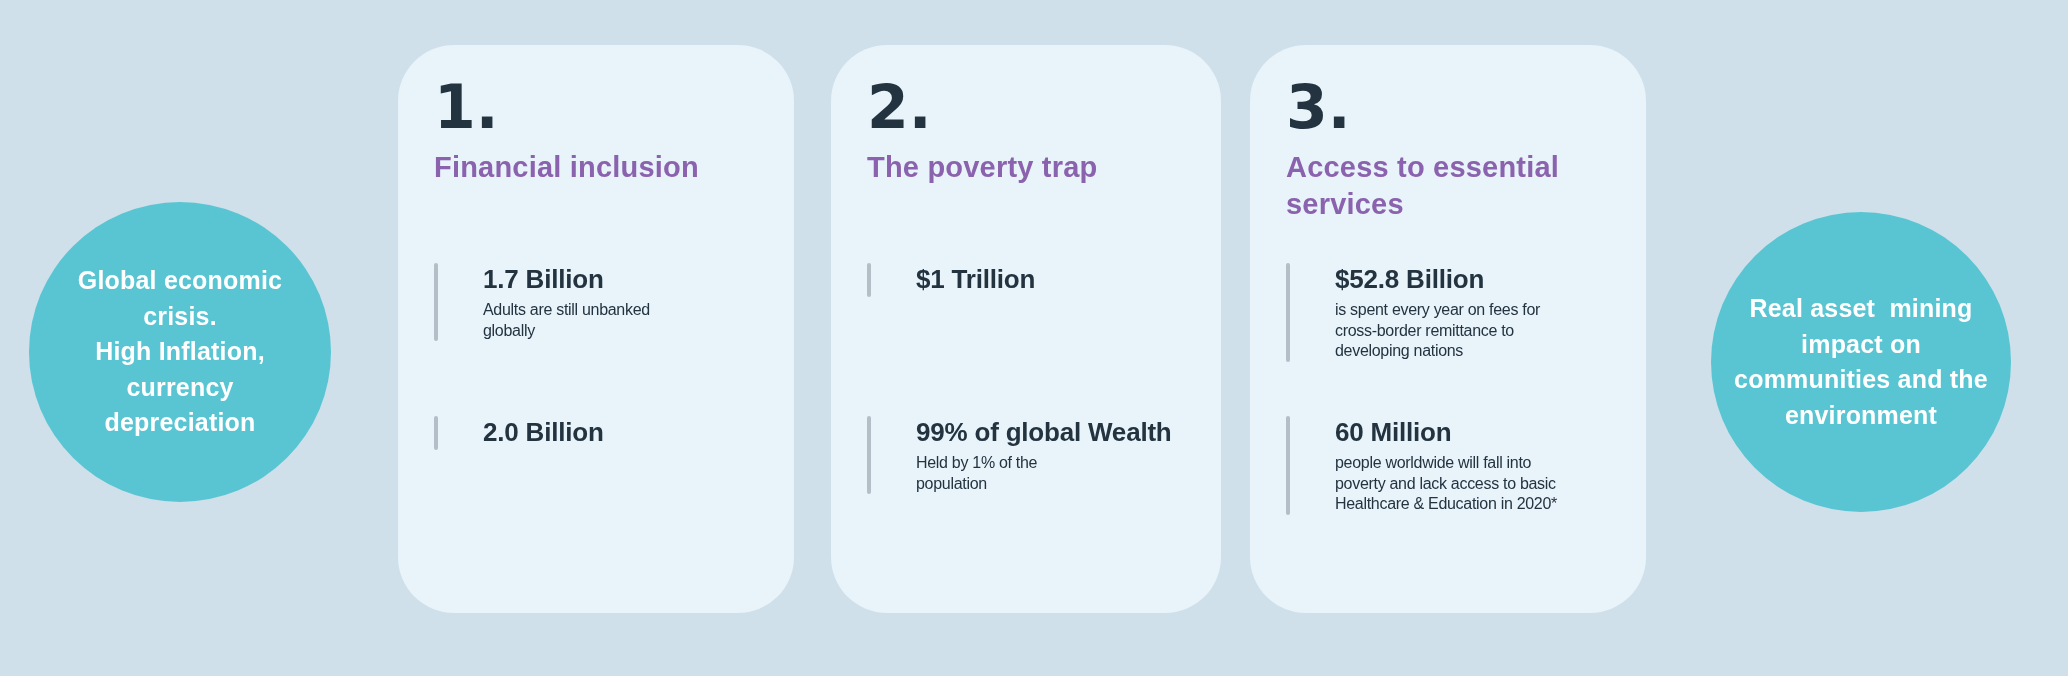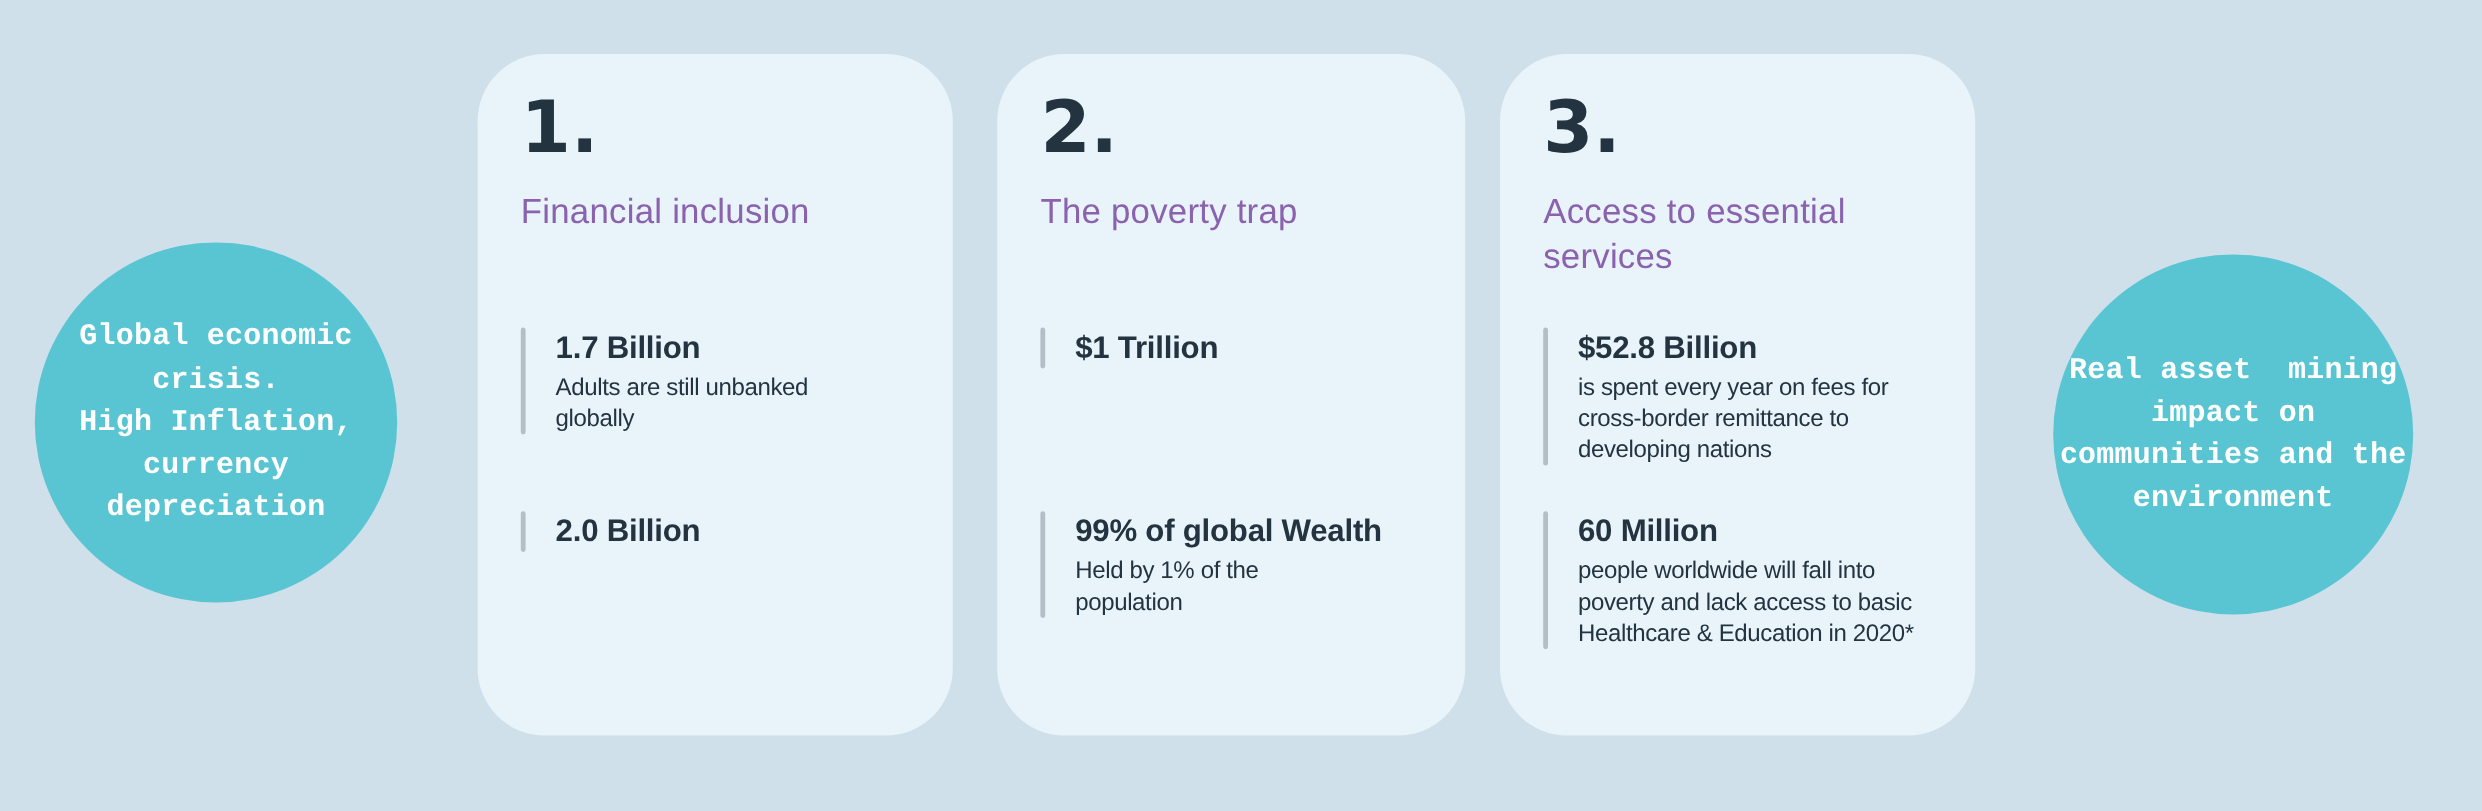--- a/index.html
+++ b/index.html
@@ -26,21 +26,20 @@
   }
 
   
   .circle {
     position: absolute;
     border-radius: 50%;
     background: var(--circle-teal);
     display: flex;
     align-items: center;
     justify-content: center;
-    font-family: Liberation Mono, monospace;
   }
   .circle-left  { left: 29px;  top: 202px; width: 302px; height: 300px; }
   .circle-right { left: 1711px; top: 212px; width: 300px; height: 300px; }
   .circle-text {
     color: var(--circle-text);
     font-weight: bold;
     font-size: 25px;
     line-height: 1.42;
     text-align: center;
     white-space: pre-wrap;
@@ -61,50 +60,50 @@
   .card-3 { left: 1250px; width: 396px; }
 
   .card-number {
     font-family: "DejaVu Sans", sans-serif;
     font-weight: bold;
     font-size: 60px;
     line-height: 1;
     color: var(--text-dark);
   }
   .card-heading {
-    margin-top: 22px;
+    margin-top: 12px;
     height: 88px;
-    font-weight: normal;
+    font-weight: bold;
     font-size: 29px;
     line-height: 1.28;
     letter-spacing: 0.2px;
     color: var(--heading-purple);
     white-space: pre-line;
   }
 
   .stat { margin-top: 26px; }
   .stat.stat-fixed { height: 127px; }
-  .stat-inner { display: flex; }
+  .stat-inner { display: flex; gap: 20px; }
   .stat-bar {
     width: 4px;
     flex-shrink: 0;
     background: var(--stat-bar-gray);
     border-radius: 2px;
     margin-right: 25px;
   }
   .stat-title {
     font-weight: bold;
     font-size: 26px;
     line-height: 1.3;
     letter-spacing: -0.2px;
     color: var(--text-dark);
   }
   .stat-desc {
     margin-top: 3px;
-    font-size: 20px;
+    font-size: 16px;
     line-height: 1.3;
     letter-spacing: -0.3px;
     color: var(--text-dark);
     white-space: pre-line;
   }
 </style>
 </head>
 <body>
 
 <div class="canvas">

